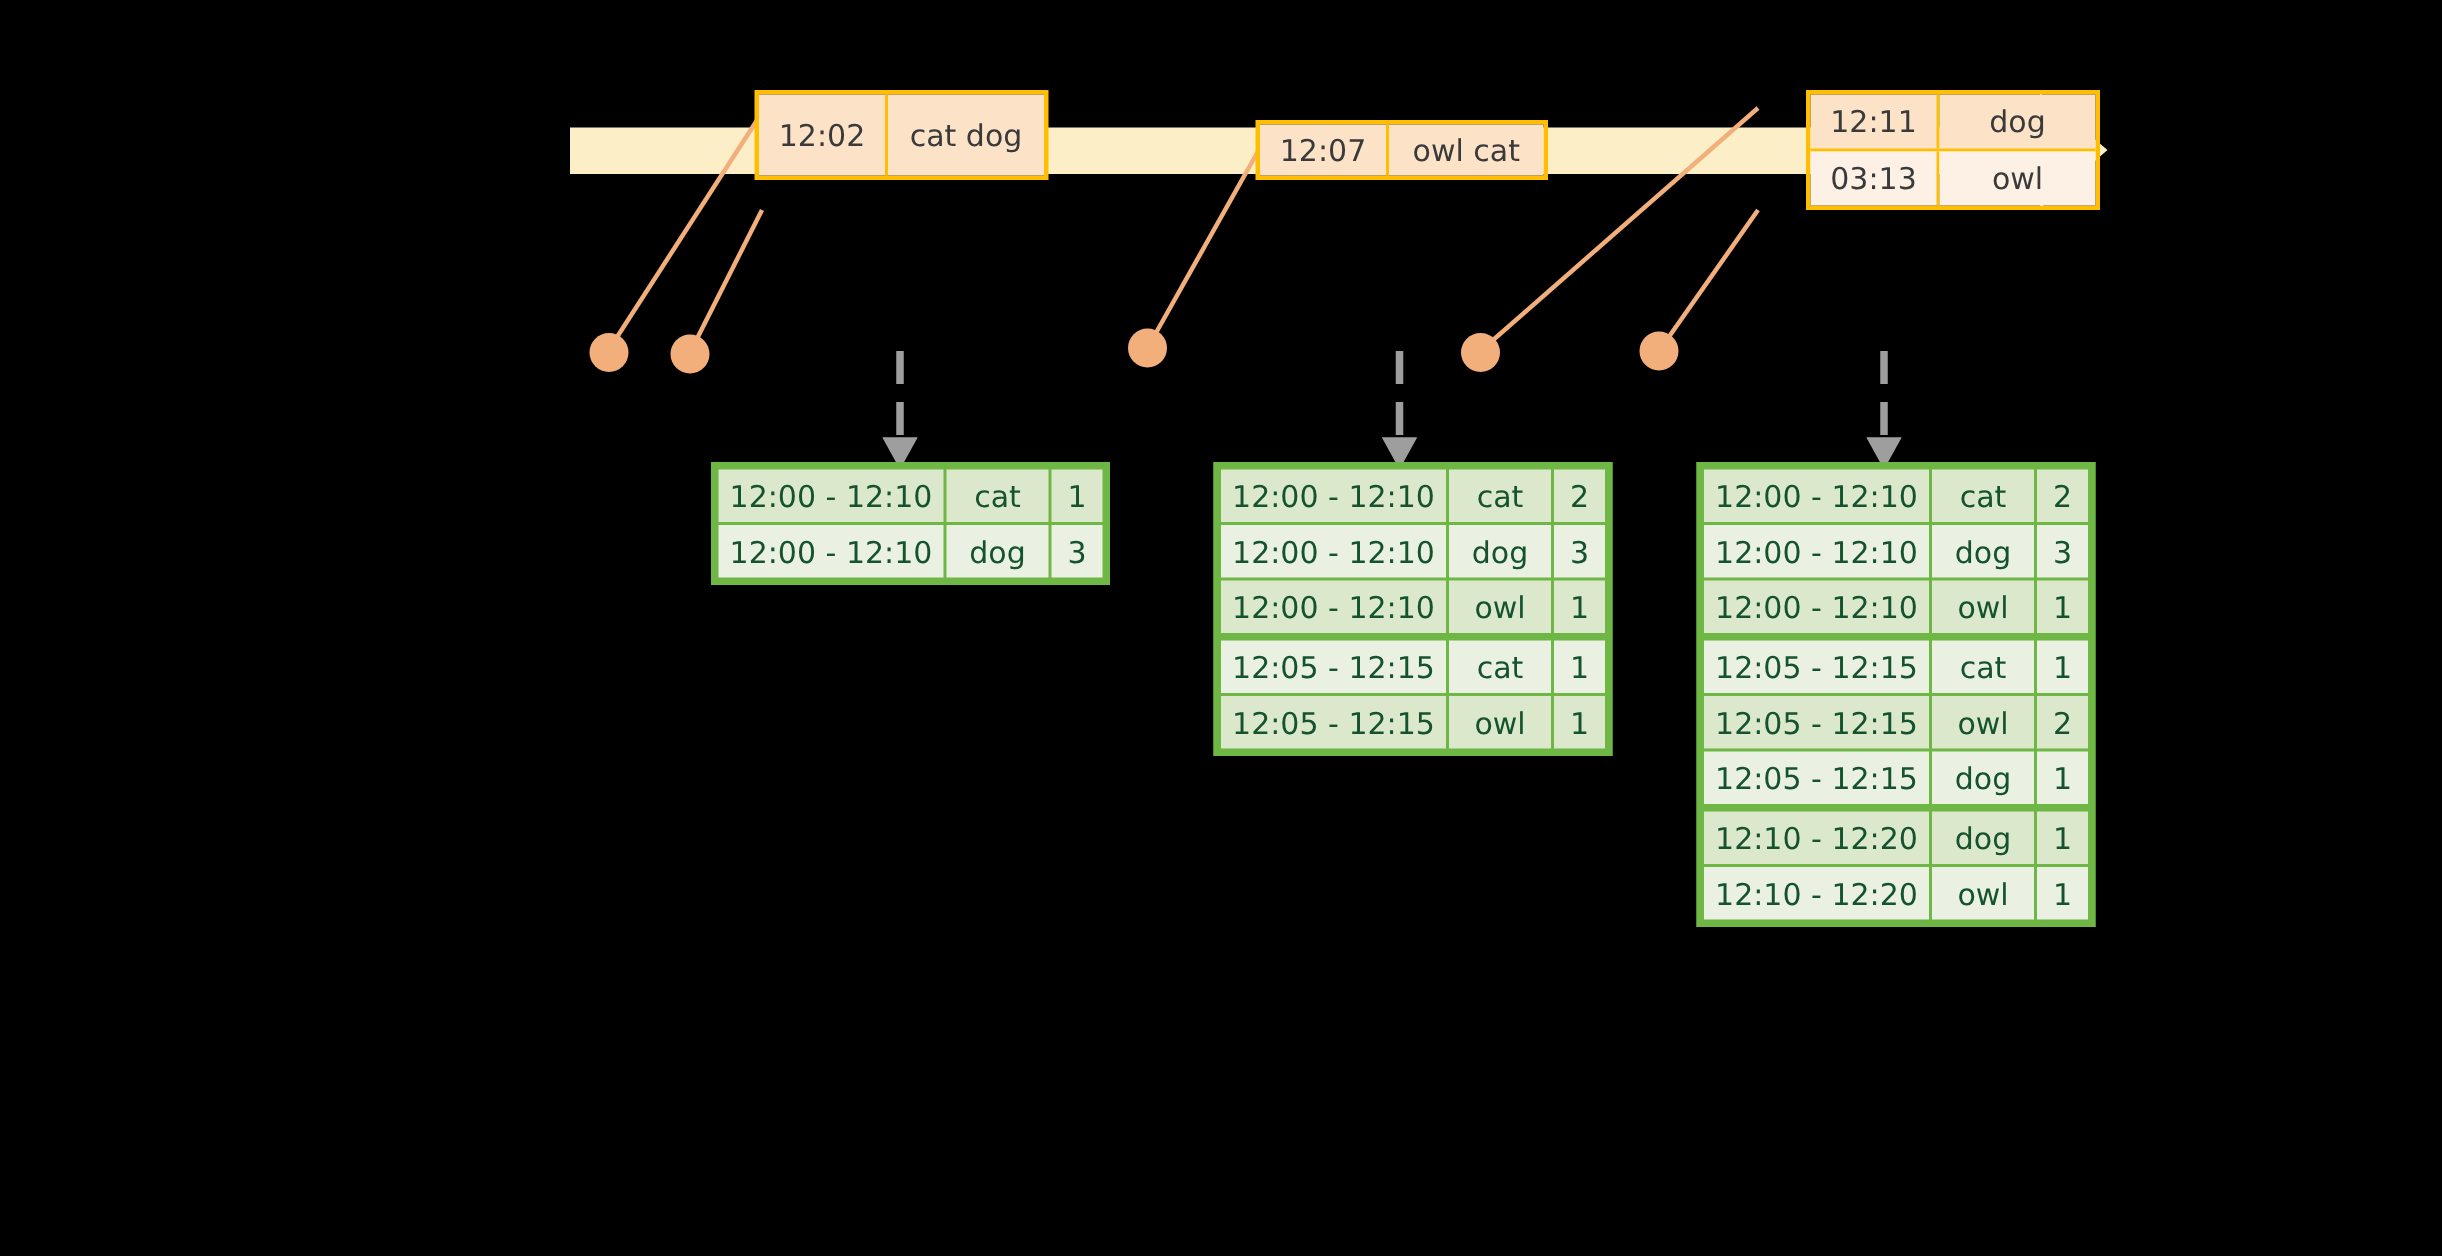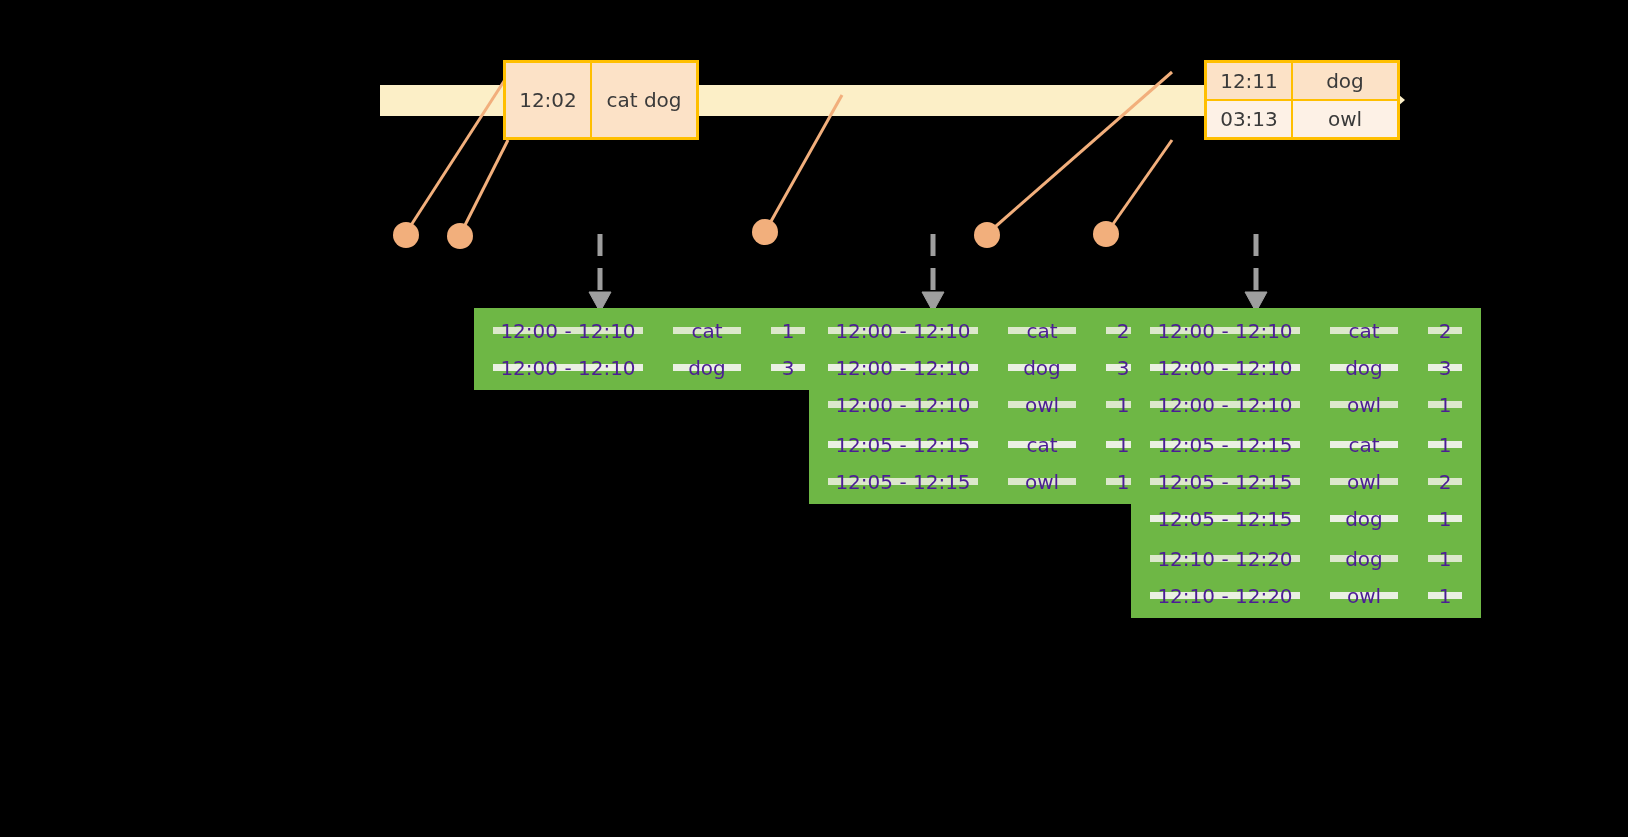--- a/index.html
+++ b/index.html
@@ -67,24 +67,24 @@
   .res-row {
     display: flex;
     height: 37px;
     box-sizing: border-box;
   }
   .res-cell {
     display: flex;
     align-items: center;
     justify-content: center;
     font-size: 20px;
-    color: #4c1d95;
+    color: #14532d;
     box-sizing: border-box;
     white-space: nowrap;
-    margin: 15px;
+    margin: 1px;
   }
   .res-win   { width: 150px; }
   .res-key   { width: 68px; }
   .res-cnt   { width: 34px; }
   .rshade-a  { background: #DCE8CB; }
   .rshade-b  { background: #EAF0E2; }
   .grp-sep   { margin-top: 3px; }
 </style>
 </head>
 <body>
@@ -123,27 +123,33 @@
         <line x1="933" y1="234" x2="933" y2="292" stroke-width="5" stroke-dasharray="22 12"></line>
         <polygon points="922,292 944,292 933,312"></polygon>
       </g>
       <g>
         <line x1="1256" y1="234" x2="1256" y2="292" stroke-width="5" stroke-dasharray="22 12"></line>
         <polygon points="1245,292 1267,292 1256,312"></polygon>
       </g>
     </g>
   </svg>
 
-  <div class="evt-box" style="left:503px; top:60px; width:196px; height:80px;">
+  <div class="evt-box" style="left:503px; top:60px; width:196px; height:60px;">
     <div class="evt-row">
       <div class="evt-cell evt-time shade-a">12:02</div>
       <div class="evt-cell evt-words shade-a">cat dog</div>
     </div>
   </div>
 
+  <div class="evt-box" style="left:837px; top:80px; width:195px; height:40px;">
+    <div class="evt-row">
+      <div class="evt-cell evt-time shade-a">12:07</div>
+      <div class="evt-cell evt-words shade-a">owl cat</div>
+    </div>
+  </div>
 
   <div class="evt-box" style="left:1204px; top:60px; width:196px; height:80px;">
     <div class="evt-row">
       <div class="evt-cell evt-time shade-a">12:11</div>
       <div class="evt-cell evt-words shade-a">dog</div>
     </div>
     <div class="evt-row">
       <div class="evt-cell evt-time shade-b">03:13</div>
       <div class="evt-cell evt-words shade-b">owl</div>
     </div>

